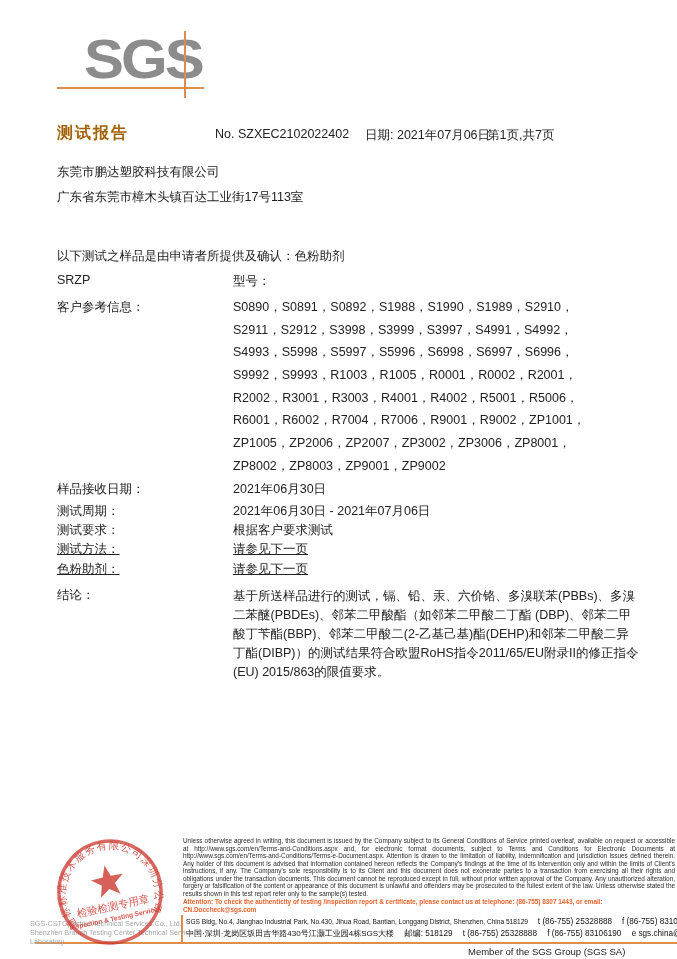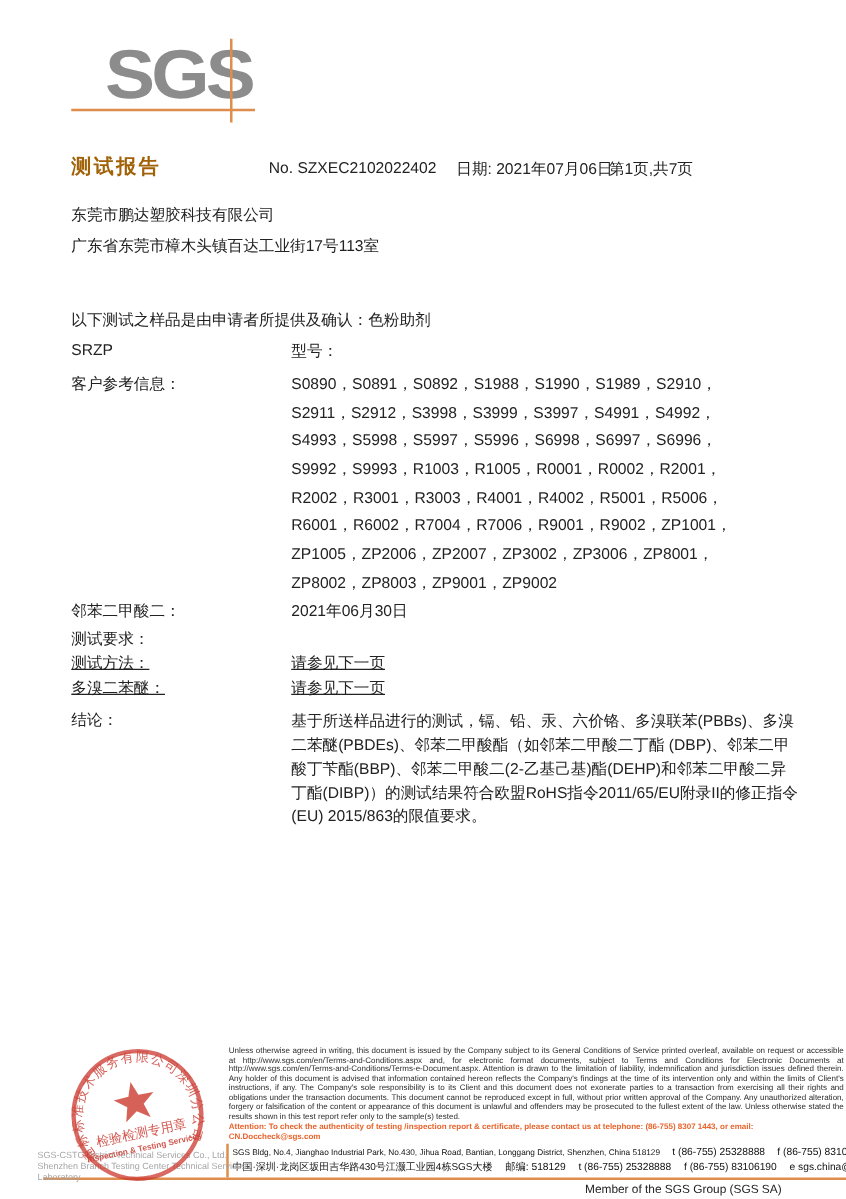--- a/index.html
+++ b/index.html
@@ -84,32 +84,37 @@
         <div class="client-line">S2911，S2912，S3998，S3999，S3997，S4991，S4992，</div>
         <div class="client-line">S4993，S5998，S5997，S5996，S6998，S6997，S6996，</div>
         <div class="client-line">S9992，S9993，R1003，R1005，R0001，R0002，R2001，</div>
         <div class="client-line">R2002，R3001，R3003，R4001，R4002，R5001，R5006，</div>
         <div class="client-line">R6001，R6002，R7004，R7006，R9001，R9002，ZP1001，</div>
         <div class="client-line">ZP1005，ZP2006，ZP2007，ZP3002，ZP3006，ZP8001，</div>
         <div class="client-line">ZP8002，ZP8003，ZP9001，ZP9002</div>
       </div>
     </div>
     <div class="irow h22">
-      <span>邻苯二甲酸二：</span>
+      <span>样品接收日期：</span>
       <span>2021年06月30日</span>
     </div>
     <div class="irow h19">
+      <span>测试周期：</span>
+      <span>2021年06月30日 - 2021年07月06日</span>
+    </div>
+    <div class="irow h19">
       <span>测试要求：</span>
+      <span>根据客户要求测试</span>
     </div>
     <div class="irow h20">
       <span>测试方法：</span>
       <span>请参见下一页</span>
     </div>
     <div class="irow h20">
-      <span>多溴二苯醚：</span>
+      <span>色粉助剂：</span>
       <span>请参见下一页</span>
     </div>
     <div class="irow conclusion">
       <span>结论：</span>
       <div class="para">基于所送样品进行的测试，镉、铅、汞、六价铬、多溴联苯(PBBs)、多溴二苯醚(PBDEs)、邻苯二甲酸酯（如邻苯二甲酸二丁酯 (DBP)、邻苯二甲酸丁苄酯(BBP)、邻苯二甲酸二(2-乙基己基)酯(DEHP)和邻苯二甲酸二异丁酯(DIBP)）的测试结果符合欧盟RoHS指令2011/65/EU附录II的修正指令(EU) 2015/863的限值要求。</div>
     </div>
   </div>
 
   <div class="stamp-company">
     <div>SGS-CSTC District Technical Services Co., Ltd.</div>

